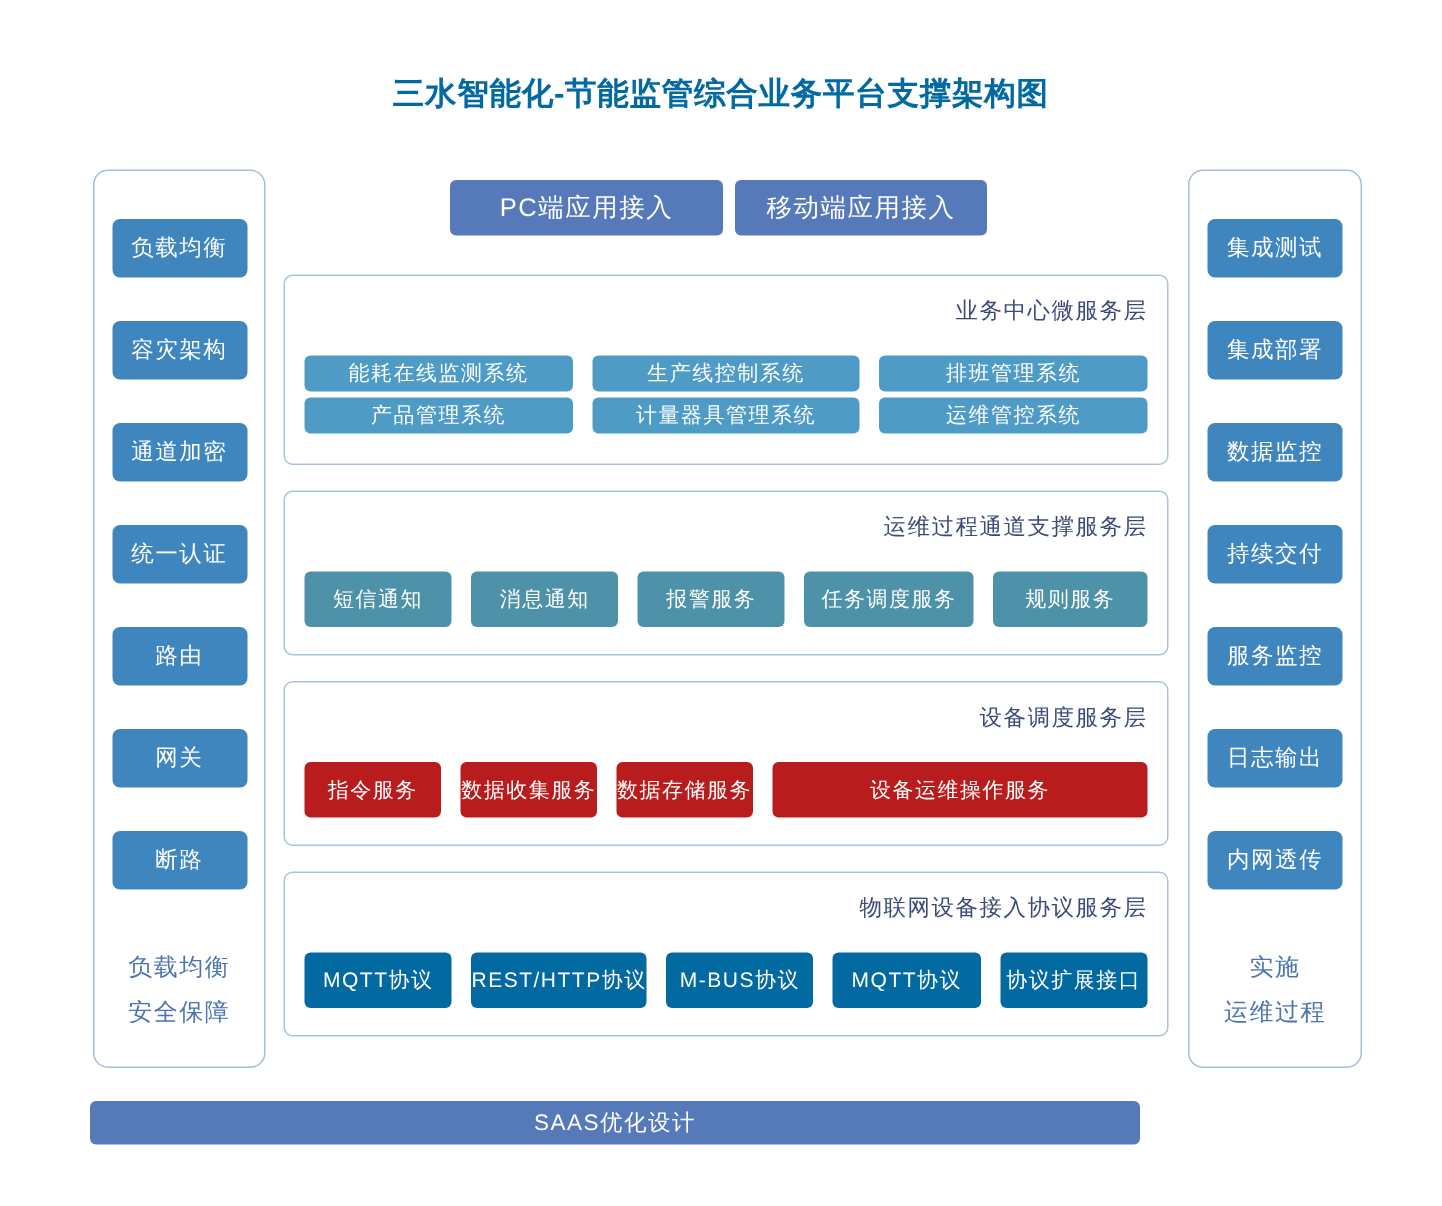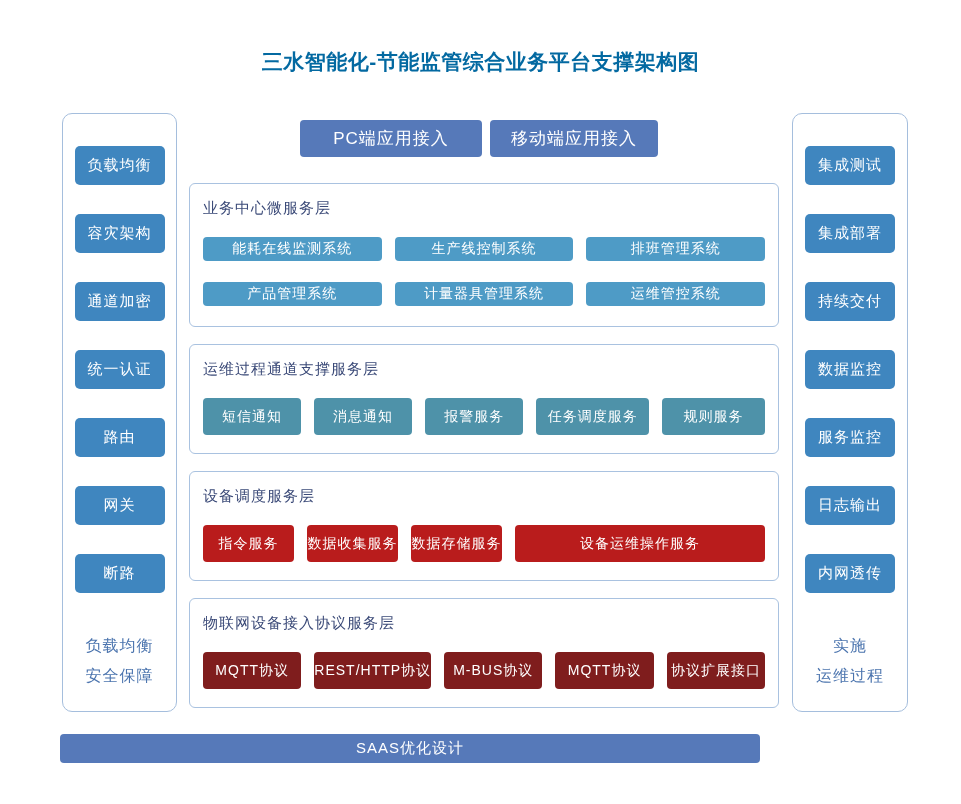--- a/index.html
+++ b/index.html
@@ -45,35 +45,35 @@
   
   .layers-col {
     position:absolute; left:189px; top:183px; width:590px;
   }
   .layer-box {
     border:1px solid #a9c2e0; border-radius:6px; background:#ffffff;
     box-sizing:border-box; padding:12px 13px 20px 13px; margin-bottom:17px;
   }
   .layer-box.slim { padding-bottom:18px; }
   .layer-title {
-    text-align:left; font-size:15px; color:#3b4a78; line-height:24px;
+    text-align:right; font-size:15px; color:#3b4a78; line-height:24px;
     margin-bottom:17px; letter-spacing:1px;
   }
   .node-row { display:flex; gap:13px; }
-  .node-row + .node-row { margin-top:21px; }
+  .node-row + .node-row { margin-top:4px; }
   .node {
     height:24px; border-radius:4px; color:#ffffff; font-size:14px;
     display:flex; align-items:center; justify-content:center; flex:1;
     letter-spacing:1px; white-space:nowrap;
   }
   .node.tall { height:37px; }
   .l1 { background:#4e9bc6; }
   .l2 { background:#4e92a9;font-family:Liberation Mono, monospace; }
   .l3 { background:#b91c1c; }
-  .l4 { background:#7f1d1d; }
+  .l4 { background:#0369a1; }
   .flex-115 { flex:1.15; }
   .flex-105 { flex:1.05; }
   .flex-275 { flex:2.75; }
   
   .footer-bar {
     position:absolute; left:60px; top:734px; width:700px; height:29px;
     background:#5679b9; border-radius:4px; color:#ffffff; font-size:15px;
     display:flex; align-items:center; justify-content:center;
     letter-spacing:1px;
   }
@@ -95,22 +95,22 @@
     <div class="side-node">断路</div>
     <div class="side-caption">
       <div>负载均衡</div>
       <div>安全保障</div>
     </div>
   </div>
 
   <div class="side-panel right">
     <div class="side-node">集成测试</div>
     <div class="side-node">集成部署</div>
+    <div class="side-node">数据监控</div>
     <div class="side-node">持续交付</div>
-    <div class="side-node">数据监控</div>
     <div class="side-node">服务监控</div>
     <div class="side-node">日志输出</div>
     <div class="side-node">内网透传</div>
     <div class="side-caption">
       <div>实施</div>
       <div>运维过程</div>
     </div>
   </div>
 
   <div class="access-row">

